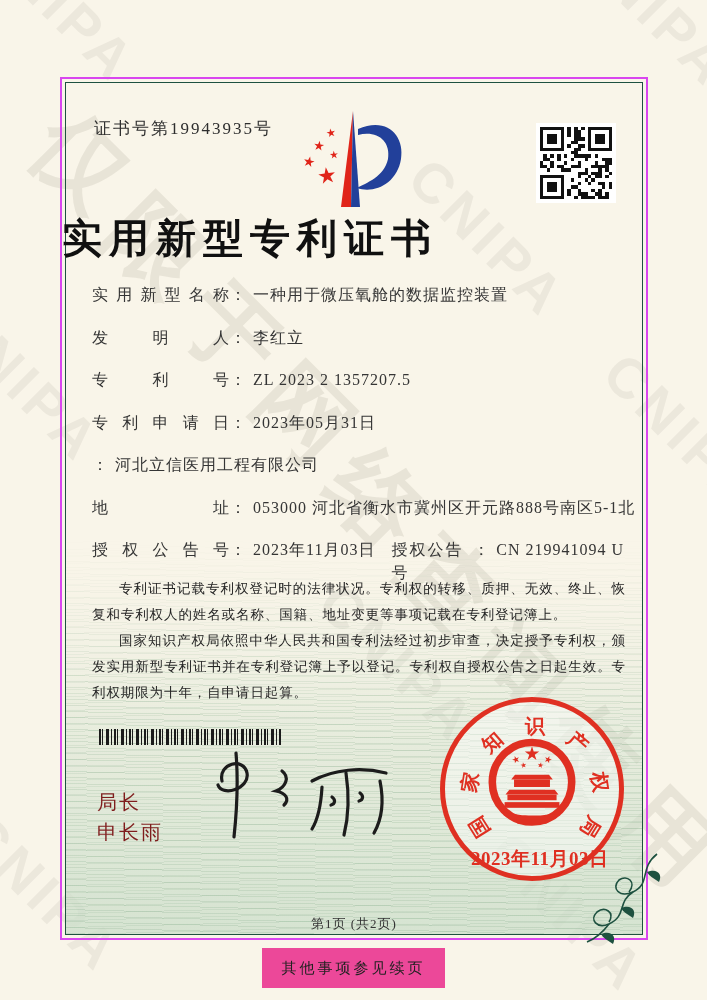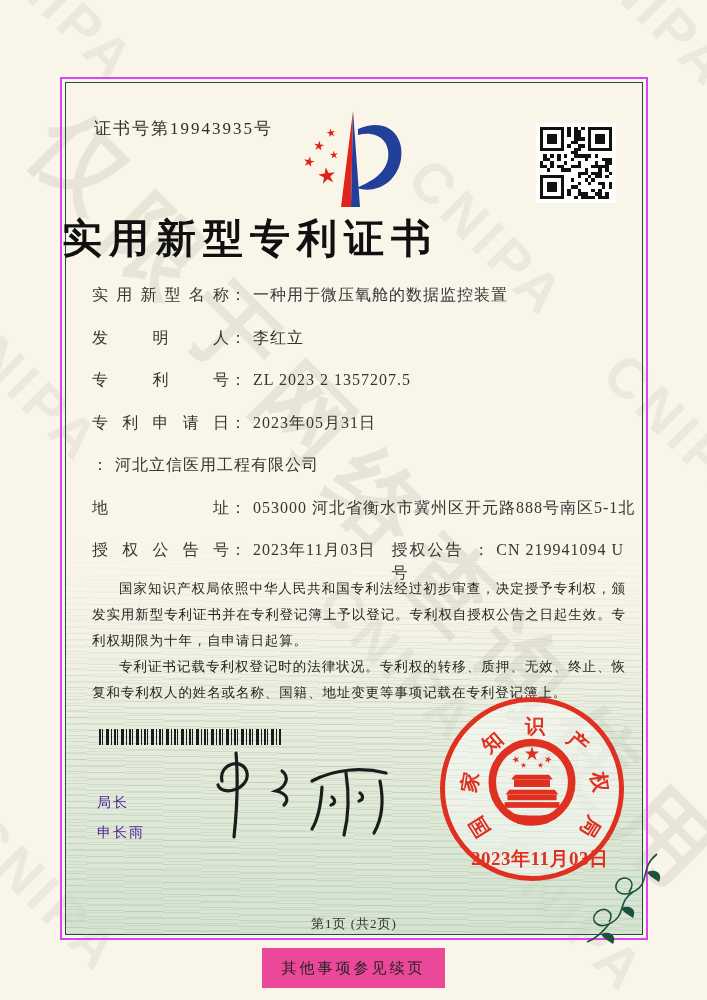--- a/index.html
+++ b/index.html
@@ -49,21 +49,21 @@
   .legal p{margin:0;text-indent:2em;}
   
   .barcode{position:absolute;left:37px;top:650px;width:182px;height:16px;z-index:3;
     background-image:repeating-linear-gradient(90deg,
       #1b1b1b 0 2px, rgba(0,0,0,0) 2px 3px,
       #1b1b1b 3px 4px, rgba(0,0,0,0) 4px 7px,
       #1b1b1b 7px 10px, rgba(0,0,0,0) 10px 12px,
       #1b1b1b 12px 13px, rgba(0,0,0,0) 13px 15px);}
   .director{position:absolute;left:35px;top:708px;z-index:4;
             font-family:"Liberation Sans","DejaVu Sans",sans-serif;
-            font-size:14px;color:#4c1d95;letter-spacing:2px;line-height:30px;}
+            font-size:20px;color:#7f1d1d;letter-spacing:2px;line-height:30px;}
   .signature{position:absolute;left:132px;top:668px;z-index:4;}
   .seal{position:absolute;left:378px;top:618px;width:184px;height:184px;border:5px solid #e02719;
         border-radius:50%;box-sizing:border-box;background:rgba(255,255,255,.45);z-index:4;opacity:.95;}
   .ring-ch{position:absolute;width:24px;height:24px;margin:-12px 0 0 -12px;text-align:center;
            font-size:20px;font-weight:bold;color:#e02719;line-height:24px;}
   .emblem{position:absolute;left:50%;top:50%;transform:translate(-50%,-50%);}
   .seal-date{position:absolute;left:26px;top:144px;width:150px;font-size:19px;font-weight:bold;
              color:#e02719;letter-spacing:0.5px;white-space:nowrap;z-index:5;}
   .page-num{position:absolute;left:0;right:0;top:836px;text-align:center;font-size:13px;
             letter-spacing:1px;color:#333;z-index:3;}
@@ -289,22 +289,22 @@
         <span class="fvalue">2023年11月03日</span>
         <span class="pair2">
           <span class="flabel2">授权公告号</span>
             <span class="fcolon">：</span>
           <span class="fvalue">CN 219941094 U</span>
         </span>
       </div>
     </div>
 
     <div class="legal">
+      <p>专利证书记载专利权登记时的法律状况。专利权的转移、质押、无效、终止、恢复和专利权人的姓名或名称、国籍、地址变更等事项记载在专利登记簿上。</p>
       <p>国家知识产权局依照中华人民共和国专利法经过初步审查，决定授予专利权，颁发实用新型专利证书并在专利登记簿上予以登记。专利权自授权公告之日起生效。专利权期限为十年，自申请日起算。</p>
-      <p>专利证书记载专利权登记时的法律状况。专利权的转移、质押、无效、终止、恢复和专利权人的姓名或名称、国籍、地址变更等事项记载在专利登记簿上。</p>
     </div>
 
     <div class="barcode"></div>
 
     <div class="director">
       <div>局长</div>
       <div>申长雨</div>
     </div>
 
     <div class="signature">

